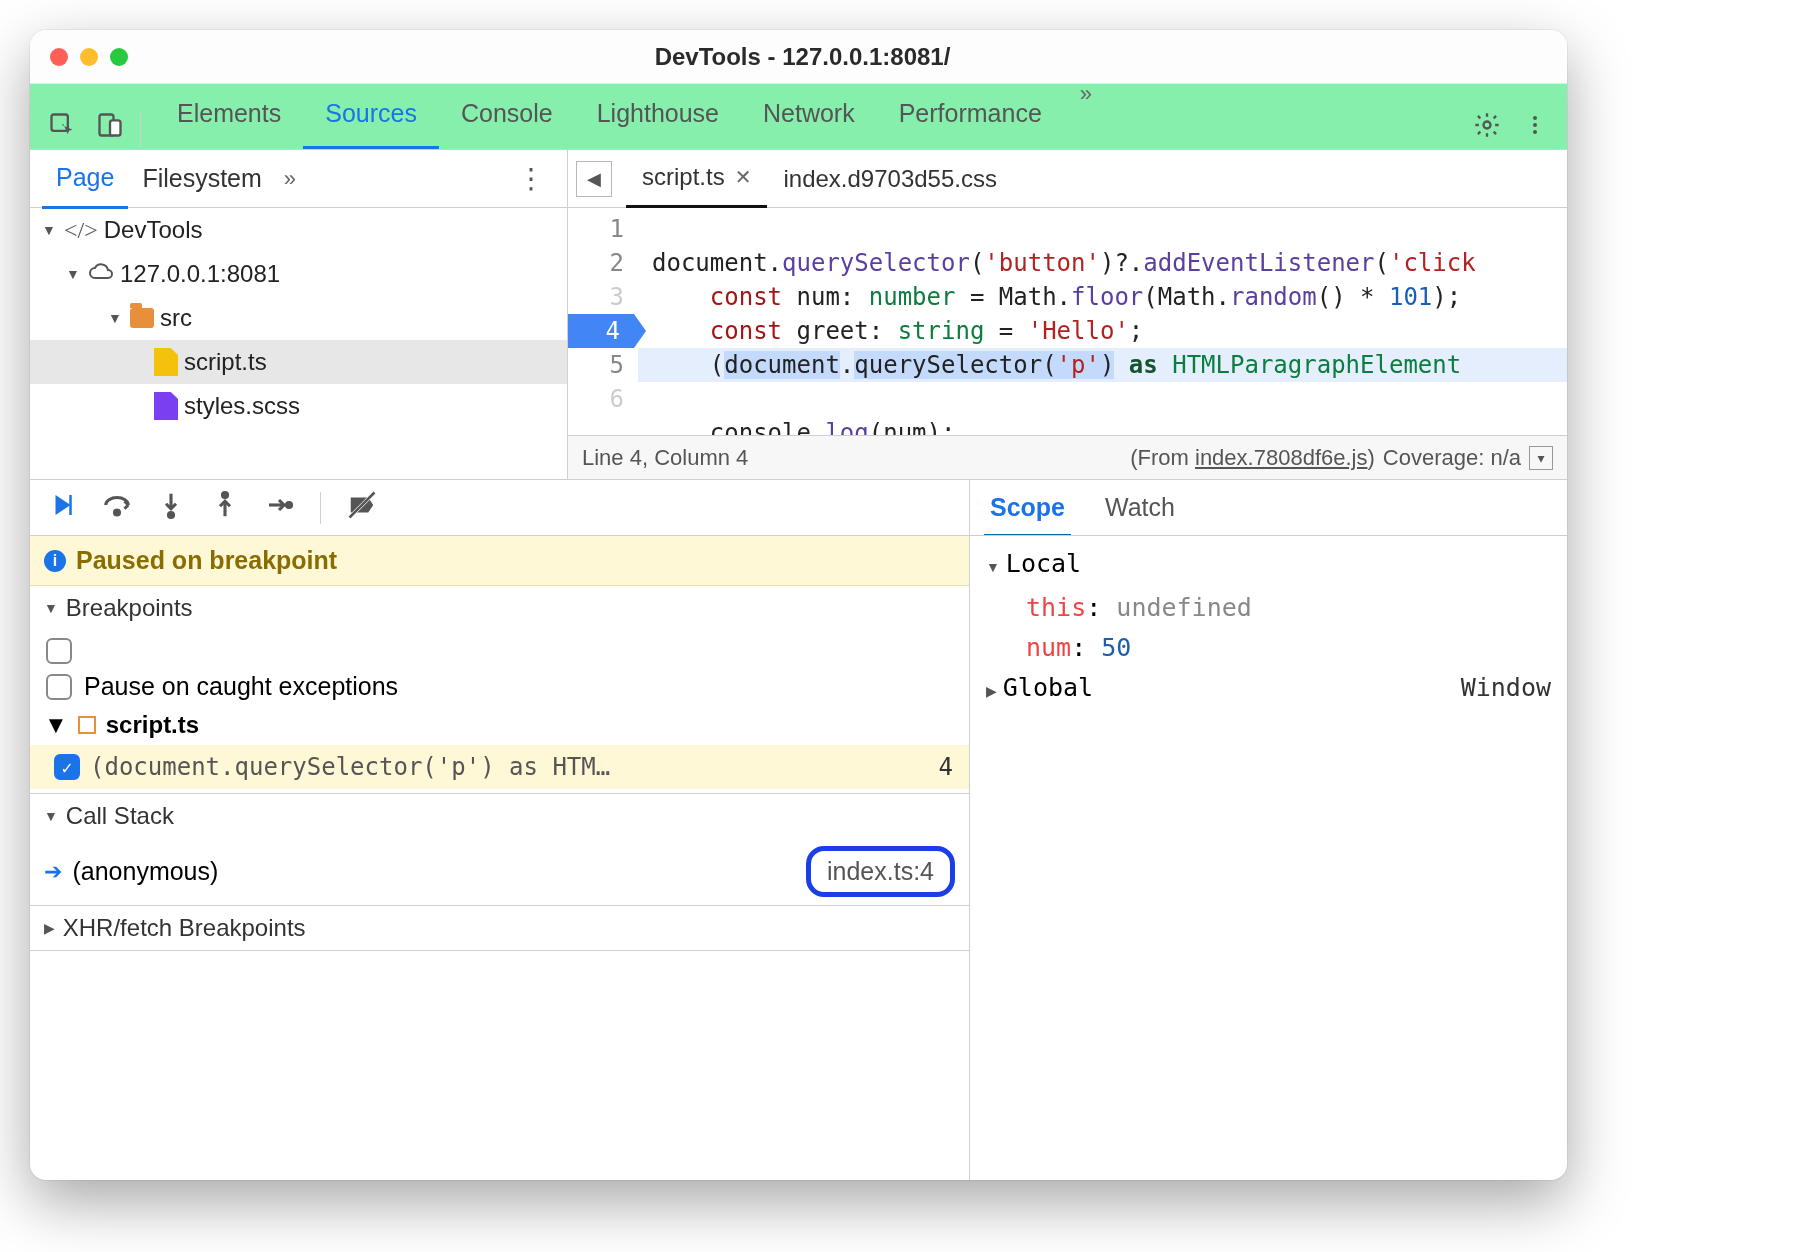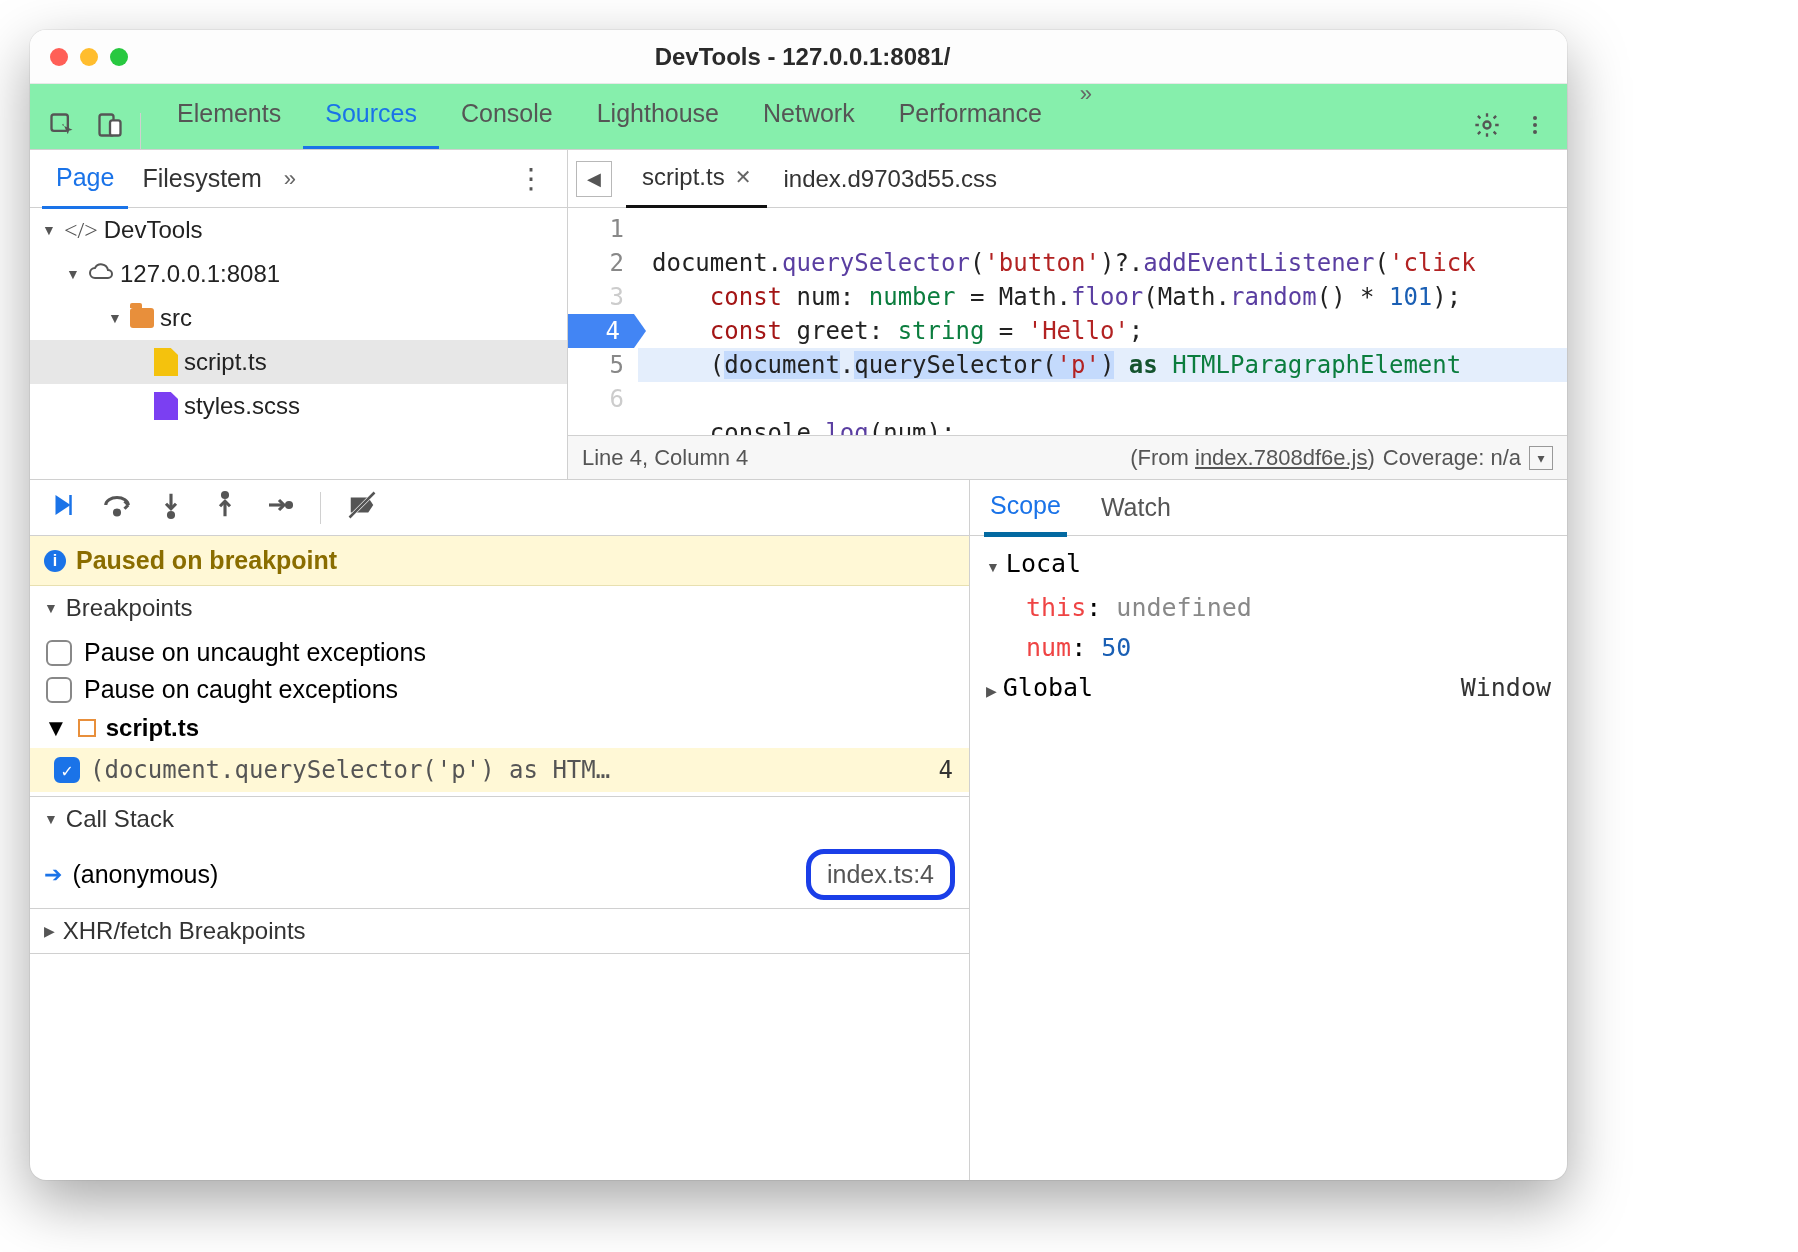--- a/index.html
+++ b/index.html
@@ -84,21 +84,21 @@
 .bp-file { display:flex; align-items:center; gap:10px; padding: 6px 14px; font-weight:700; }
 .bp-file .bpicn { width:18px; height:18px; border:2px solid #e88f3b; display:inline-block; }
 .bp-line { background:#fff8d6; display:flex; align-items:center; padding: 8px 16px 8px 24px; font-family: ui-monospace, Menlo, monospace; font-size: 24px; color:#555; }
 .bp-line .ln-no { margin-left:auto; color:#333; }
 .stack-row { display:flex; align-items:center; padding: 8px 14px; font-size: 25px; }
 .stack-row .arrow { color:#1a73e8; margin-right:10px; font-size: 22px;}
 .stack-row .loc { margin-left:auto; color:#555; border: 5px solid #1a3ee8; border-radius: 18px; padding: 6px 16px; }
 .dbgright { flex:1; display:flex; flex-direction:column; font-size: 25px;}
 .scopetabs { height:56px; display:flex; align-items:center; border-bottom:1px solid #d0d0d0; padding: 0 14px; gap: 28px; color:#555;}
 .scopetabs .st { padding: 12px 6px; }
-.scopetabs .st.active { color:#1a73e8; border-bottom: 5px solid #0369a1; }
+.scopetabs .st.active { color:#1a73e8; border-bottom: 1px solid #0369a1; font-weight: bold; }
 .scopebody { padding: 8px 16px; font-family: ui-monospace, Menlo, monospace; line-height: 40px;}
 .scopebody .tri { font-size:14px; color:#555; margin-right:6px; font-family: -apple-system; }
 .sc-k { color:#ef4444; } .sc-v-undef { color:#888; } .sc-v-num { color:#1a5fb4; }
 .scope-global { display:flex; }
 .scope-global .gv { margin-left:auto; color:#333; }
 svg { overflow: visible; }
 </style>
 </head>
 <body>
 
@@ -271,21 +271,20 @@
         </div>
 
         <div class="sect">
           <div class="sect-h">
             <span class="tri">▼</span>
             <span>Breakpoints</span>
           </div>
           <div class="sect-body">
             <div class="chkrow">
               <span class="chkbox"></span>
-              <span>Pause on uncaught exceptions</span>
             </div>
             <div class="chkrow">
               <span class="chkbox"></span>
               <span>Pause on caught exceptions</span>
             </div>
             <div class="bp-file">
               <span class="tri">▼</span>
               <span class="bpicn"></span>
               <span>script.ts</span>
             </div>

